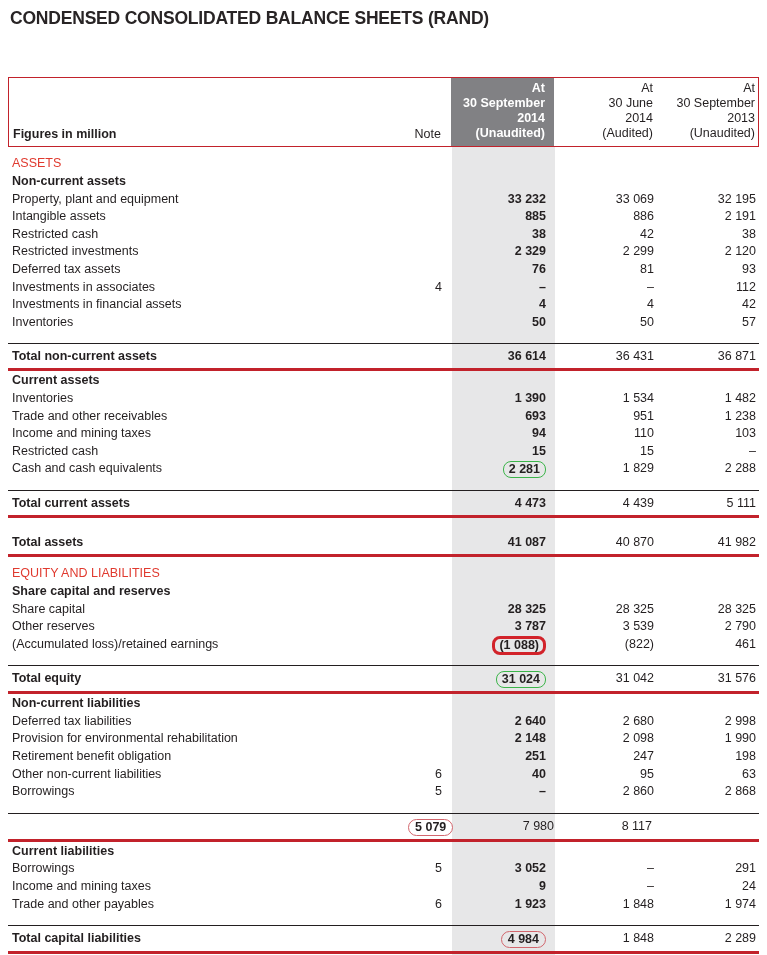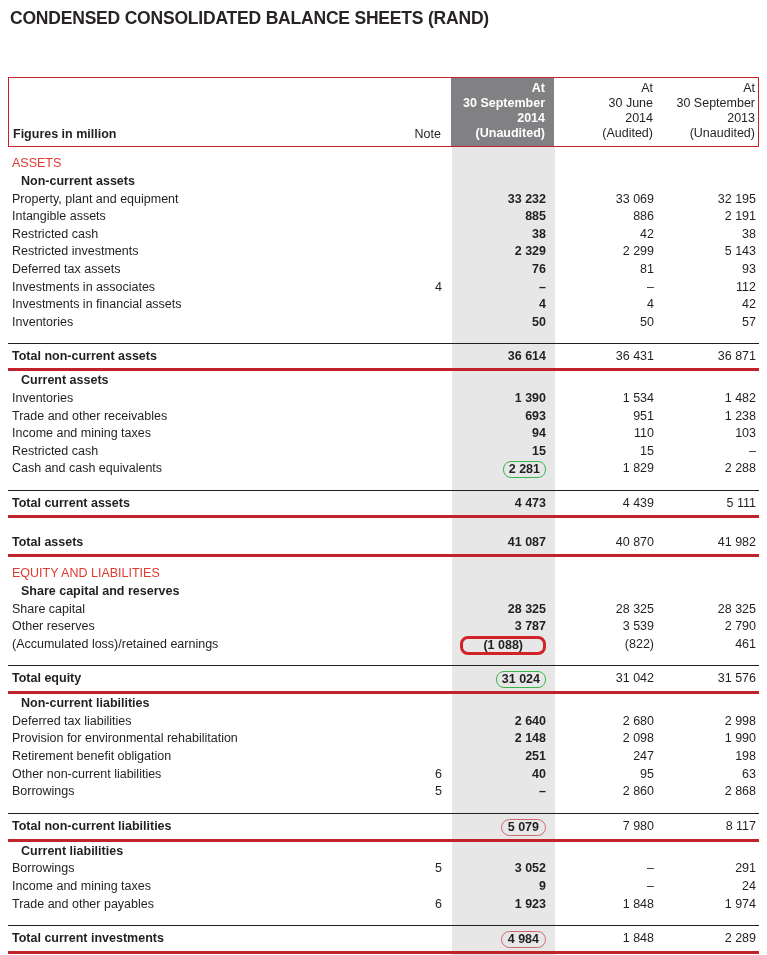--- a/index.html
+++ b/index.html
@@ -22,38 +22,38 @@
   .th-label { font-weight:700; padding:0 0 5px 4px;margin-top:36px; }
   .th-note  { text-align:right; padding:0 10px 5px 0; }
   .hc { text-align:right; line-height:15px; padding:0 0 5px 0; }
   .hc.c1 { height:68px; background:#818184; color:#ffffff; font-weight:700;
            display:flex; flex-direction:column; justify-content:flex-end; padding:0 9px 5px 0; }
   .hc.c2 { padding-right:1px; }
   .hc.c3 { padding-right:3px; }
 
   
   .blk-h { color:#e03a2f; margin-top:8px; height:17px; line-height:17px; padding-left:4px; }
-  .blk-s { font-weight:700; margin-top:1px; height:17.6px; line-height:17.6px; padding-left:4px;margin-left:9px; }
+  .blk-s { font-weight:700; margin-top:1px; height:17.6px; line-height:17.6px; padding-left:4px; }
   .blk-r { height:17.6px; line-height:17.6px; }
   .blk-t { font-weight:700; margin-top:12px; padding:3px 0; border-top:1px solid #231f20;
            border-bottom:3px solid #c2222b; line-height:18px; }
   .blk-g { font-weight:700; margin-top:12px; padding:3px 0;
            border-bottom:3px solid #c2222b; line-height:18px; }
 
   .lbl { padding-left:4px; white-space:nowrap; overflow:visible; }
   .note { text-align:right; padding-right:10px; font-weight:400; }
   .v { text-align:right; white-space:nowrap; }
   .v.c1 { padding-right:9px; font-weight:700; }
   .v.c2 { padding-right:1px; font-weight:400;padding-left:23px; }
   .v.c3 { padding-right:3px; font-weight:400; }
 
   
   .an { display:inline-block; line-height:13px; vertical-align:-1px; }
   .an-green   { border:1.5px solid #3cb54a; border-radius:8px; padding:1px 5px; }
-  .an-redbox  { border:3.5px solid #d2232a; border-radius:8px; padding:0 20px;text-align:center; }
+  .an-redbox  { border:3.5px solid #d2232a; border-radius:8px; padding:0 4px;text-align:center; }
   .an-redoval { border:1.5px solid #d2666d; border-radius:10px; padding:1px 6px; }
 </style>
 </head>
 <body>
 
 <div class="page">
   <h1 class="title">CONDENSED CONSOLIDATED BALANCE SHEETS (RAND)</h1>
 
   <div class="tbl">
     <div class="gray-band"></div>
@@ -104,21 +104,21 @@
           <div class="note"></div>
           <div class="v c1">38</div>
           <div class="v c2">42</div>
           <div class="v c3">38</div>
         </div>
         <div class="grid-row blk-r">
           <div class="lbl">Restricted investments</div>
           <div class="note"></div>
           <div class="v c1">2 329</div>
           <div class="v c2">2 299</div>
-          <div class="v c3">5 143</div>
+          <div class="v c3">2 120</div>
         </div>
         <div class="grid-row blk-r">
           <div class="lbl">Deferred tax assets</div>
           <div class="note"></div>
           <div class="v c1">76</div>
           <div class="v c2">81</div>
           <div class="v c3">93</div>
         </div>
         <div class="grid-row blk-r">
           <div class="lbl">Investments in associates</div>
@@ -258,21 +258,20 @@
           <div class="v c3">63</div>
         </div>
         <div class="grid-row blk-r">
           <div class="lbl">Borrowings</div>
           <div class="note">5</div>
           <div class="v c1">–</div>
           <div class="v c2">2 860</div>
           <div class="v c3">2 868</div>
         </div>
         <div class="grid-row blk-t">
-          <div class="lbl">Total non-current liabilities</div>
           <div class="note"></div>
           <div class="v c1"><span class="an an-redoval">5 079</span></div>
           <div class="v c2">7 980</div>
           <div class="v c3">8 117</div>
         </div>
         <div class="blk-s">Current liabilities</div>
         <div class="grid-row blk-r">
           <div class="lbl">Borrowings</div>
           <div class="note">5</div>
           <div class="v c1">3 052</div>
@@ -287,21 +286,21 @@
           <div class="v c3">24</div>
         </div>
         <div class="grid-row blk-r">
           <div class="lbl">Trade and other payables</div>
           <div class="note">6</div>
           <div class="v c1">1 923</div>
           <div class="v c2">1 848</div>
           <div class="v c3">1 974</div>
         </div>
         <div class="grid-row blk-t">
-          <div class="lbl">Total current investments</div>
+          <div class="lbl">Total capital liabilities</div>
           <div class="note"></div>
           <div class="v c1"><span class="an an-redoval">4 984</span></div>
           <div class="v c2">1 848</div>
           <div class="v c3">2 289</div>
         </div>
         <div class="grid-row blk-g">
           <div class="lbl">Total equity and liabilities</div>
           <div class="note"></div>
           <div class="v c1">41 087</div>
           <div class="v c2">40 870</div>

